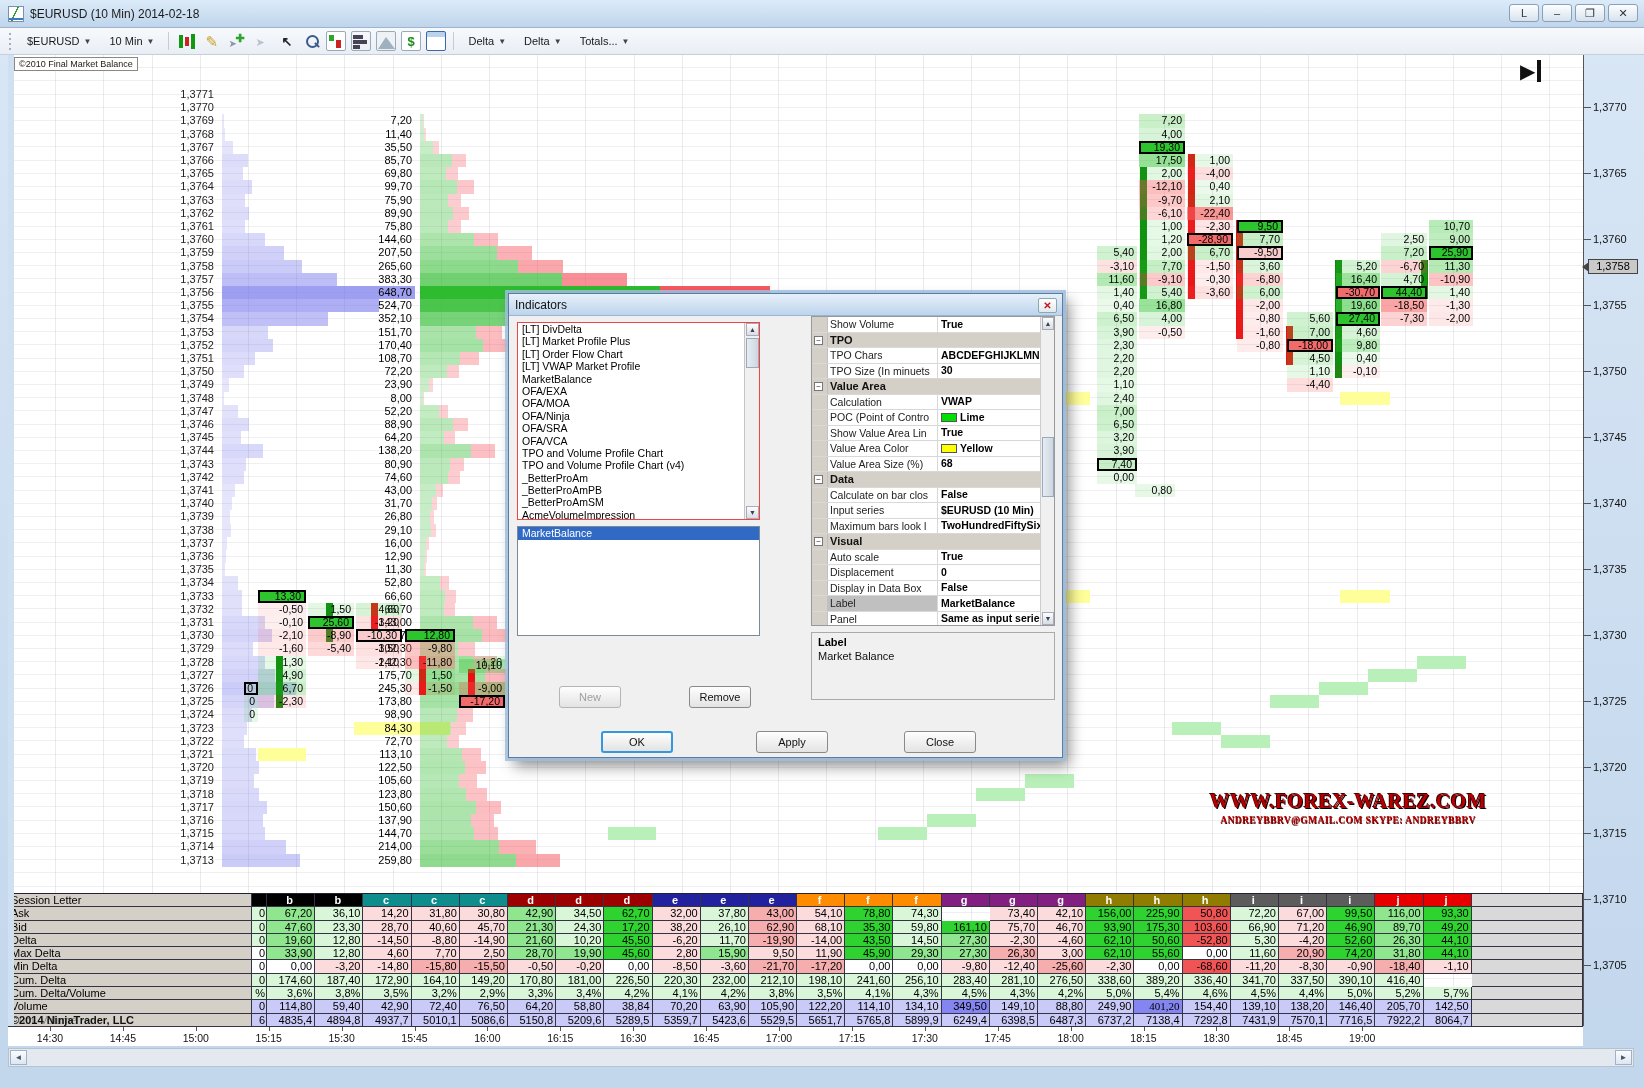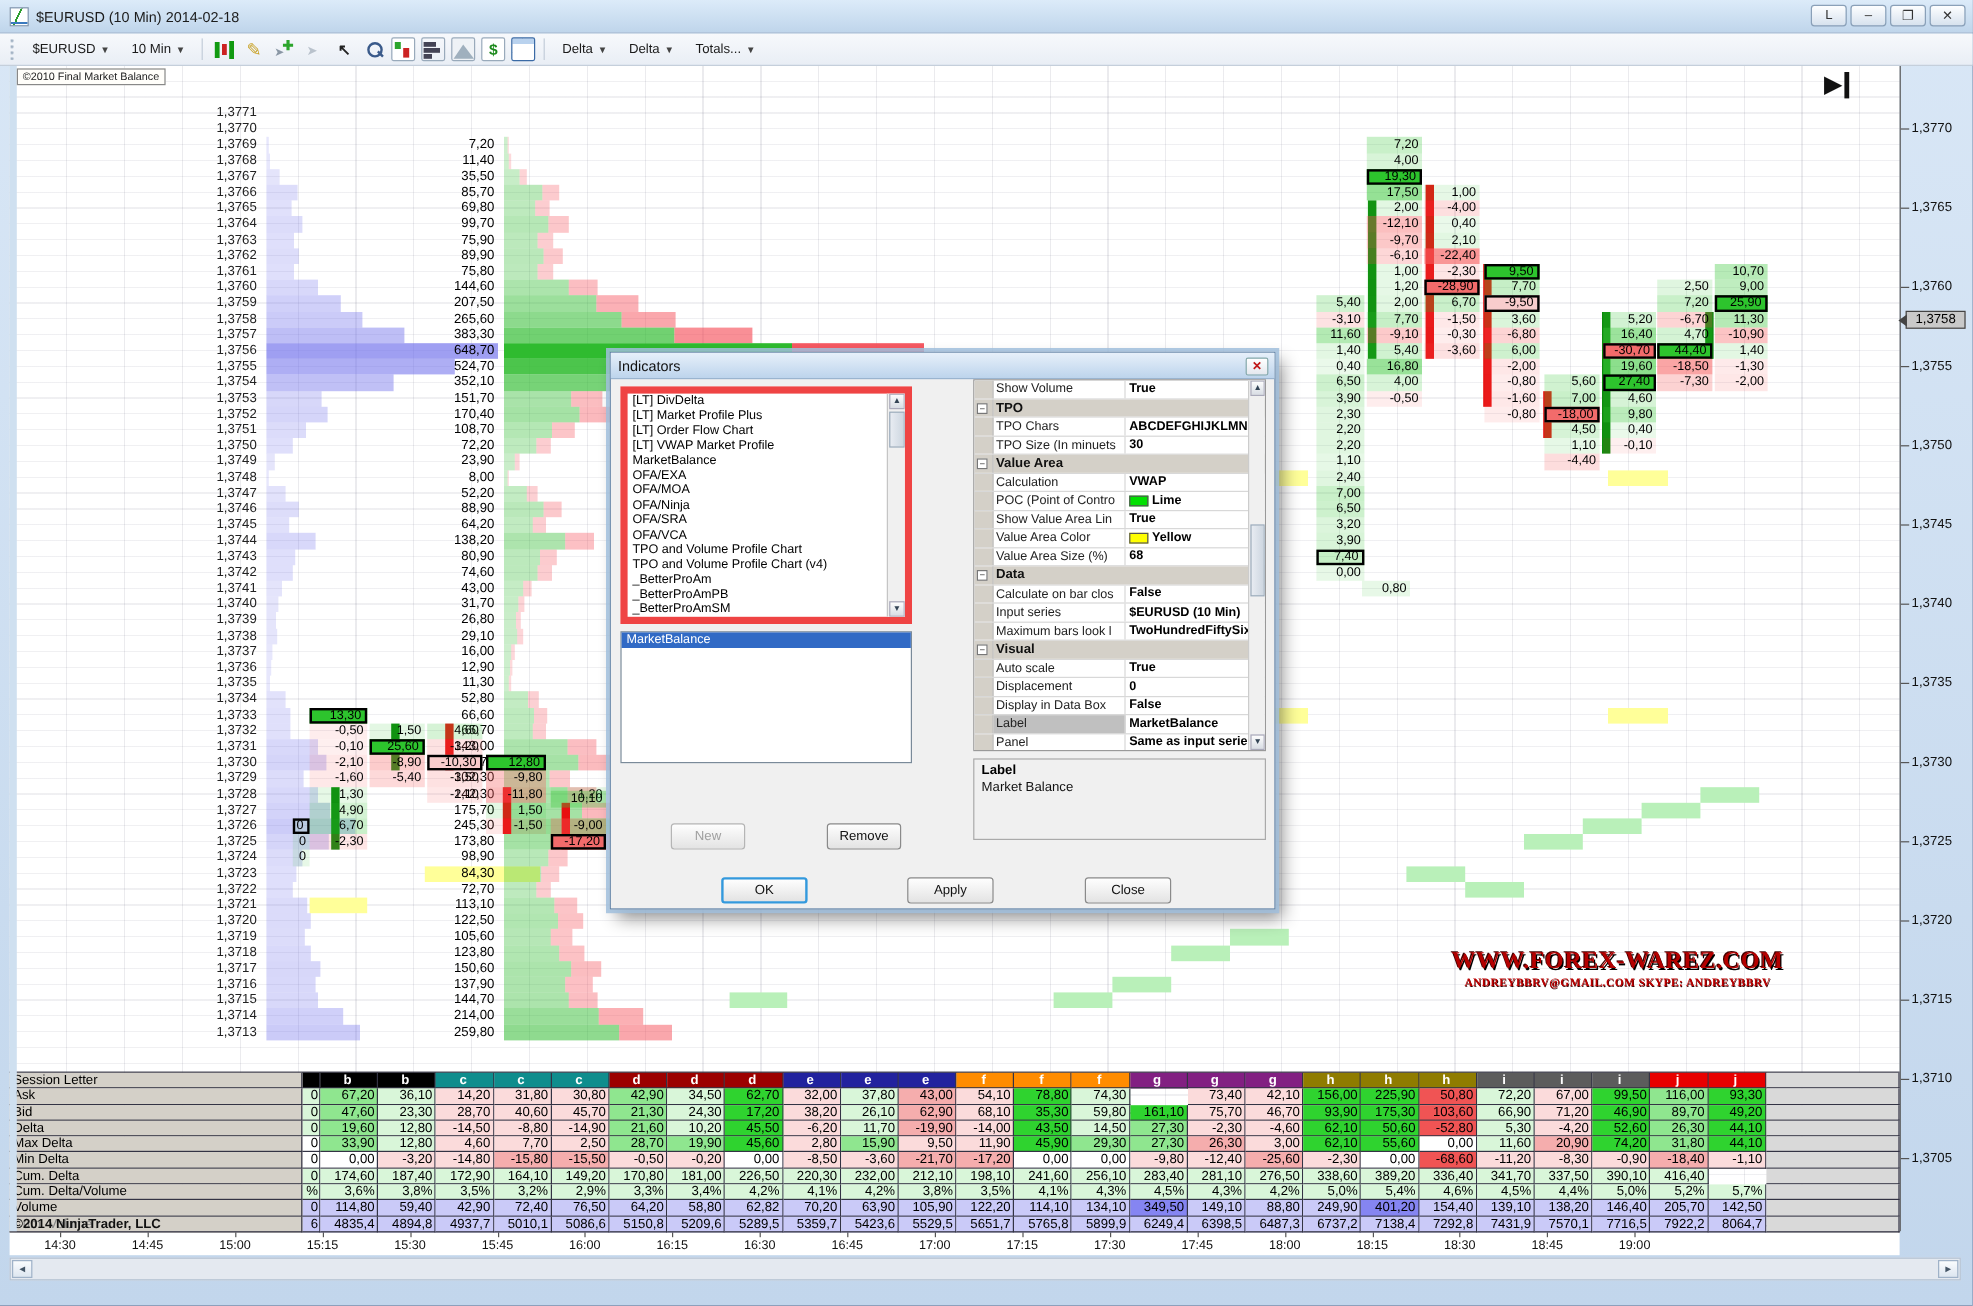--- a/index.html
+++ b/index.html
@@ -98,21 +98,21 @@
   #hscroll { position:absolute; left:8px; top:1048px; width:1626px; height:19px; background:#e4e9f0; border:1px solid #b5c2d2; }
   .sbtn { position:absolute; top:1px; width:17px; height:15px; background:linear-gradient(#fafcfe,#dde6f0); border:1px solid #9fb2c8; font-size:8px; color:#456; text-align:center; line-height:14px; }
   
   #dlg { position:absolute; left:508px; top:293px; width:555px; height:465px; z-index:10;
     background:#f0f0f0; border:1px solid #5a7da3; outline:3px solid rgba(160,190,220,.85);
     box-shadow:6px 8px 14px rgba(0,0,0,.45); }
   #dlg-title { height:22px; background:linear-gradient(#e7f0fa,#bdd4ec); border-bottom:1px solid #9ab4cf;
     display:flex; align-items:center; padding:0 6px; font-size:12px; color:#111; }
   #dlg-close { position:absolute; right:5px; top:4px; width:19px; height:15px; border:1px solid #8aa;
     background:linear-gradient(#fff,#e4e8ee); color:#c01818; font-size:10px; font-weight:bold; text-align:center; line-height:13px; border-radius:2px; }
-  #ind-list { position:absolute; left:8px; top:28px; width:243px; height:198px; background:#fff; border:6px solid #ef4444; overflow:hidden; }
+  #ind-list { position:absolute; left:8px; top:28px; width:243px; height:198px; background:#fff; border:1px solid #ef4444; overflow:hidden; }
   .li { height:12.4px; line-height:12.4px; padding-left:4px; font-size:10.5px; color:#000; white-space:nowrap; }
   #ind-list-sb { position:absolute; right:0; top:0; width:15px; height:100%; background:#f0f0f0; border-left:1px solid #c5c5c5; }
   .sb-ar { position:absolute; left:1px; width:13px; height:13px; background:linear-gradient(#fdfdfd,#d8dde4); border:1px solid #aab; font-size:7px; text-align:center; line-height:12px; color:#345; }
   .sb-th { position:absolute; left:1px; width:13px; background:linear-gradient(90deg,#e8ecf2,#cdd6e0); border:1px solid #9ab; }
   #sel-list { position:absolute; left:8px; top:232px; width:243px; height:110px; background:#fff; border:1px solid #7a8a99; }
   .sel-item { height:13px; line-height:13px; padding-left:4px; font-size:10.5px; background:#316ac5; color:#fff; }
   .dbtn { position:absolute; height:22px; background:linear-gradient(#fefefe,#e3e3e3); border:1px solid #8a8a8a; border-radius:3px;
     font-size:11px; color:#111; text-align:center; line-height:20px; }
   .dbtn.disabled { color:#a0a0a0; border-color:#b5b5b5; }
   .dbtn.focus { border:2px solid #3399dd; line-height:18px; }
@@ -1064,32 +1064,32 @@
       <div class="trow">
         <div class="tcell tlab">Volume</div>
         <div class="tcell tedge" style="background: rgb(202, 202, 248);">0</div>
         <div class="tcell tdata" style="background: rgb(202, 202, 248);">114,80</div>
         <div class="tcell tdata" style="background: rgb(202, 202, 248);">59,40</div>
         <div class="tcell tdata" style="background: rgb(202, 202, 248);">42,90</div>
         <div class="tcell tdata" style="background: rgb(202, 202, 248);">72,40</div>
         <div class="tcell tdata" style="background: rgb(202, 202, 248);">76,50</div>
         <div class="tcell tdata" style="background: rgb(202, 202, 248);">64,20</div>
         <div class="tcell tdata" style="background: rgb(202, 202, 248);">58,80</div>
-        <div class="tcell tdata" style="background: rgb(202, 202, 248);">62,82</div>
+        <div class="tcell tdata" style="background: rgb(202, 202, 248);">38,84</div>
         <div class="tcell tdata" style="background: rgb(202, 202, 248);">70,20</div>
         <div class="tcell tdata" style="background: rgb(202, 202, 248);">63,90</div>
         <div class="tcell tdata" style="background: rgb(202, 202, 248);">105,90</div>
         <div class="tcell tdata" style="background: rgb(202, 202, 248);">122,20</div>
         <div class="tcell tdata" style="background: rgb(202, 202, 248);">114,10</div>
         <div class="tcell tdata" style="background: rgb(202, 202, 248);">134,10</div>
         <div class="tcell tdata" style="background: rgb(133, 133, 242);">349,50</div>
         <div class="tcell tdata" style="background: rgb(202, 202, 248);">149,10</div>
         <div class="tcell tdata" style="background: rgb(202, 202, 248);">88,80</div>
         <div class="tcell tdata" style="background: rgb(202, 202, 248);">249,90</div>
-        <div class="tcell tdata" style="background: rgb(133, 133, 242);">401,20</div>
+        <div class="tcell tdata" style="background: rgb(133, 133, 242); font-family: Liberation Serif, serif;">401,20</div>
         <div class="tcell tdata" style="background: rgb(202, 202, 248);">154,40</div>
         <div class="tcell tdata" style="background: rgb(202, 202, 248);">139,10</div>
         <div class="tcell tdata" style="background: rgb(202, 202, 248);">138,20</div>
         <div class="tcell tdata" style="background: rgb(202, 202, 248);">146,40</div>
         <div class="tcell tdata" style="background: rgb(202, 202, 248);">205,70</div>
         <div class="tcell tdata" style="background: rgb(202, 202, 248);">142,50</div>
         <div class="tcell ttrail"></div>
       </div>
       <div class="trow">
         <div class="tcell tlab"><span style="color: rgb(136, 136, 136);">Cum. Volume</span><div id="copyright">©2014 NinjaTrader, LLC</div></div>

